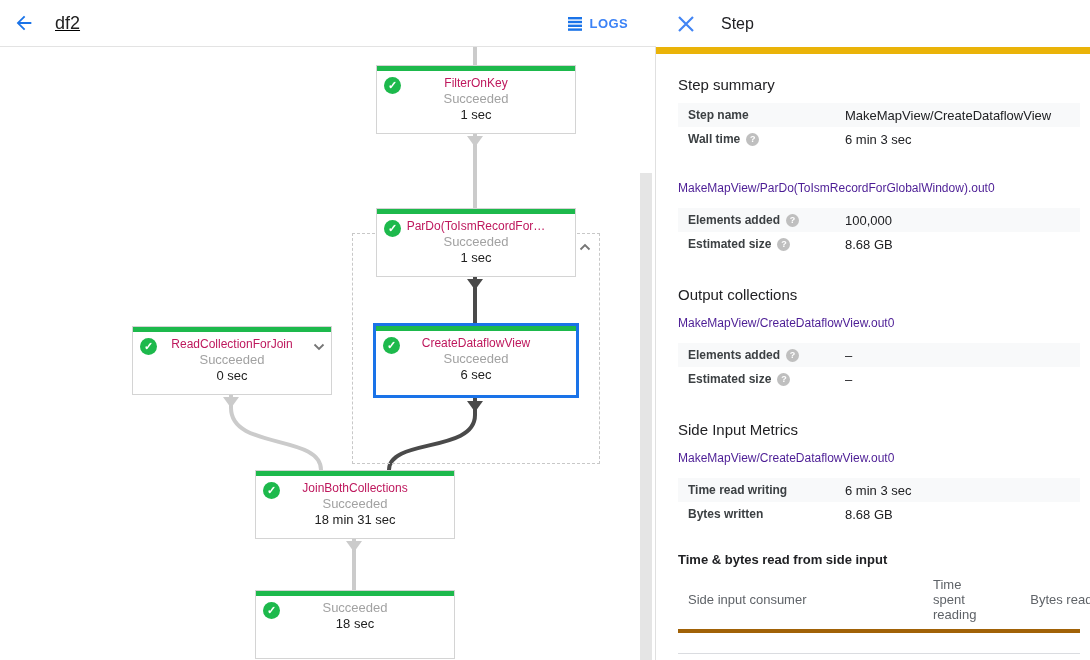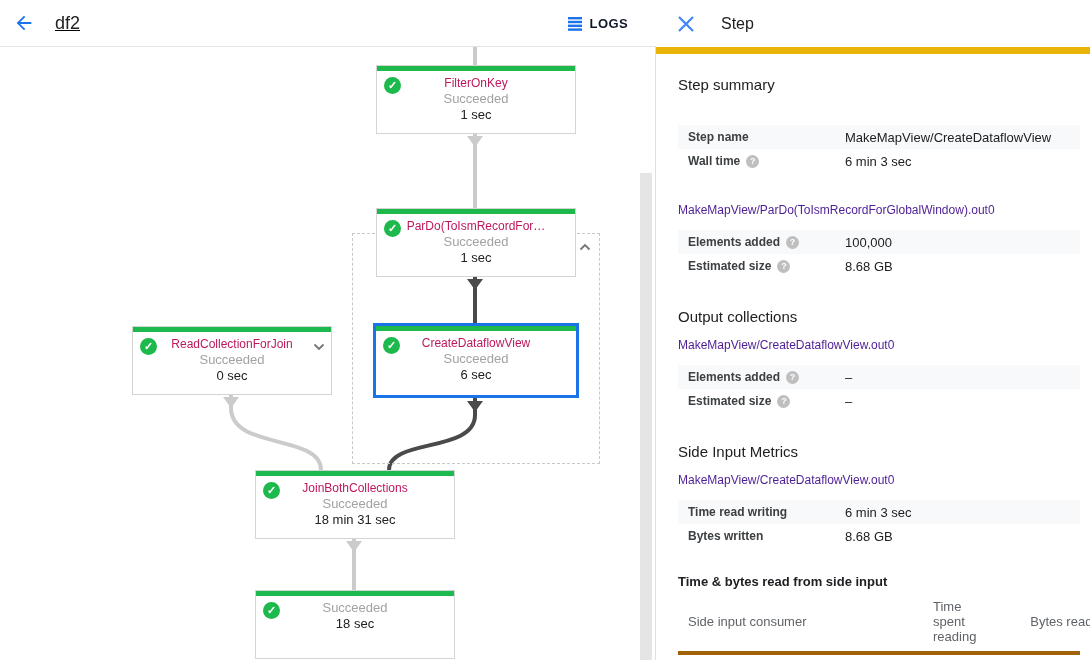--- a/index.html
+++ b/index.html
@@ -8,21 +8,21 @@
   .root { position:relative; width:1090px; height:660px; }
 
   
   .graph-col { position:absolute; left:0; top:0; width:656px; height:660px; background:#fff; }
   .topbar { position:relative; height:47px; border-bottom:1px solid #e3e3e3;
     display:flex; align-items:center;text-decoration:underline; }
   .back-btn { margin-left:10px; width:28px; height:28px; display:flex; align-items:center;
     justify-content:center; cursor:pointer; }
   .job-title { margin-left:17px; font-size:18px; color:#212121; }
   .logs-btn { position:absolute; right:28px; top:0; height:47px; display:flex;
-    align-items:center; gap:6px; color:#0f172a; font-size:13px; font-weight:bold;
+    align-items:center; gap:6px; color:#3b82f6; font-size:13px; font-weight:bold;
     letter-spacing:.4px; cursor:pointer; }
 
   .canvas { position:absolute; left:0; top:47px; width:656px; height:613px; }
   svg.edges { position:absolute; left:0; top:0; }
 
   .group-box { position:absolute; left:352px; top:186px; width:248px; height:231px;
     border:1px dashed #c8c8c8; }
   .group-label { position:absolute; top:5px; right:8px; display:flex; align-items:center;
     gap:5px; color:#5f6368; font-size:13px; cursor:pointer; }
 
@@ -46,21 +46,21 @@
   
   .panel { position:absolute; left:656px; top:0; width:434px; height:660px; background:#fff; }
   .panel-header { height:54px; display:flex; align-items:center; border-bottom:7px solid #eab308; }
   .close-btn { margin-left:17px; width:26px; height:26px; display:flex; align-items:center;
     justify-content:center; cursor:pointer; }
   .panel-title { margin-left:22px; font-size:16px; color:#212124; }
 
   .panel-body { padding:22px 10px 0 22px; }
   .sec-h { font-size:15px; color:#212124; }
   .coll-name { font-size:12px; color:#4c1d95; margin:13px 0 10px; }
-  .kv-rows { margin-top:32px; }
+  .kv-rows { margin-top:10px; }
   .kv-row { display:flex; align-items:center; min-height:24px; padding-left:10px; }
   .kv-row.striped { background:#f8f9fa; }
   .kv-label { width:157px; font-size:12px; font-weight:bold; color:#3c4043;
     display:flex; align-items:center; gap:6px; }
   .kv-value { font-size:13px; color:#202124; }
   .help { width:13px; height:13px; border-radius:50%; background:#bfbfbf; color:#fff;
     font-size:9px; font-weight:bold; display:inline-flex; align-items:center;
     justify-content:center; cursor:pointer; flex:0 0 13px; }
   .section { margin-top:30px; }
   .gap-sm { margin-top:13px; }

